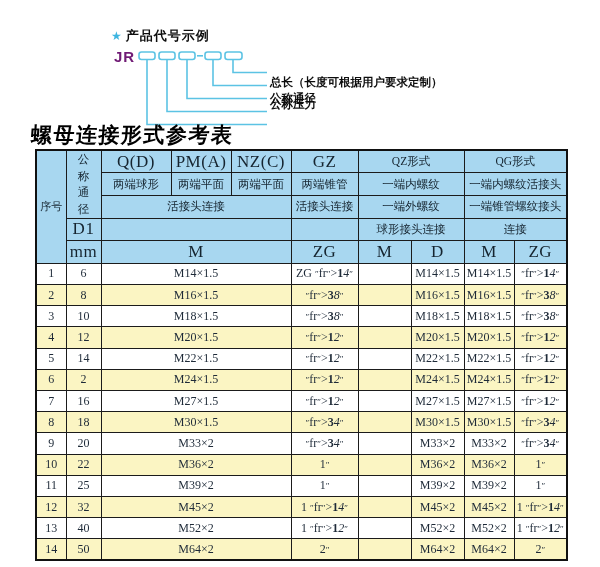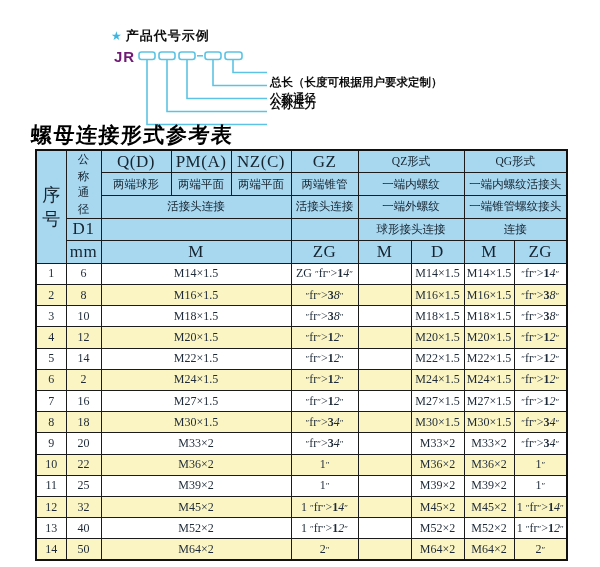--- a/index.html
+++ b/index.html
@@ -44,21 +44,21 @@
     border:1px solid #1b1b1b;padding:0;text-align:center;vertical-align:middle;
     font-weight:normal;overflow:hidden;
   }
   table.ref{border:2px solid #111;}
   thead th{background:#a8d7f0;font-size:11.5px;color:#15242f;}
   thead tr{height:22.6px;}
   tbody tr{height:21.2px;}
   tbody tr.alt td{background:#fbf5c3;}
   .vtext{width:13px;margin:0 auto;line-height:1.45;word-break:break-all;font-size:11.5px;}
   .vspread{height:96px;display:flex;flex-direction:column;justify-content:space-evenly;
-    align-items:center;font-size:18px;}
+    align-items:center;font-size:11px;}
   .latin{font-size:17px;letter-spacing:0.5px;}
 </style>
 </head>
 <body>
 
 <div class="diagram">
   <div class="diagram-heading">
     <span class="star">★</span><span>产品代号示例</span>
   </div>
   <div class="code-prefix">JR</div>

